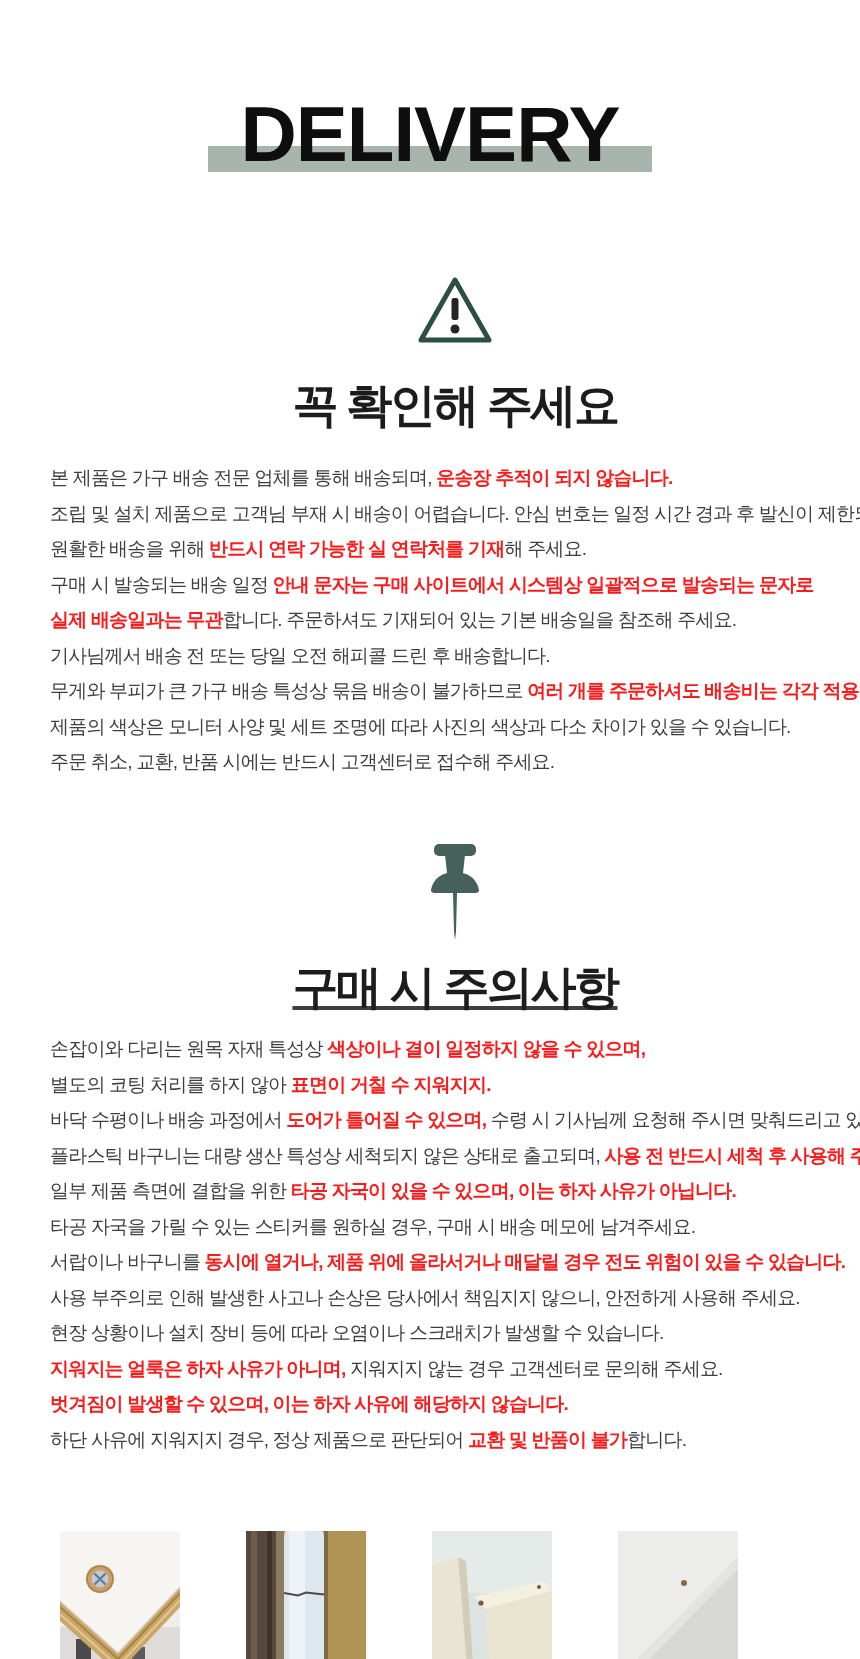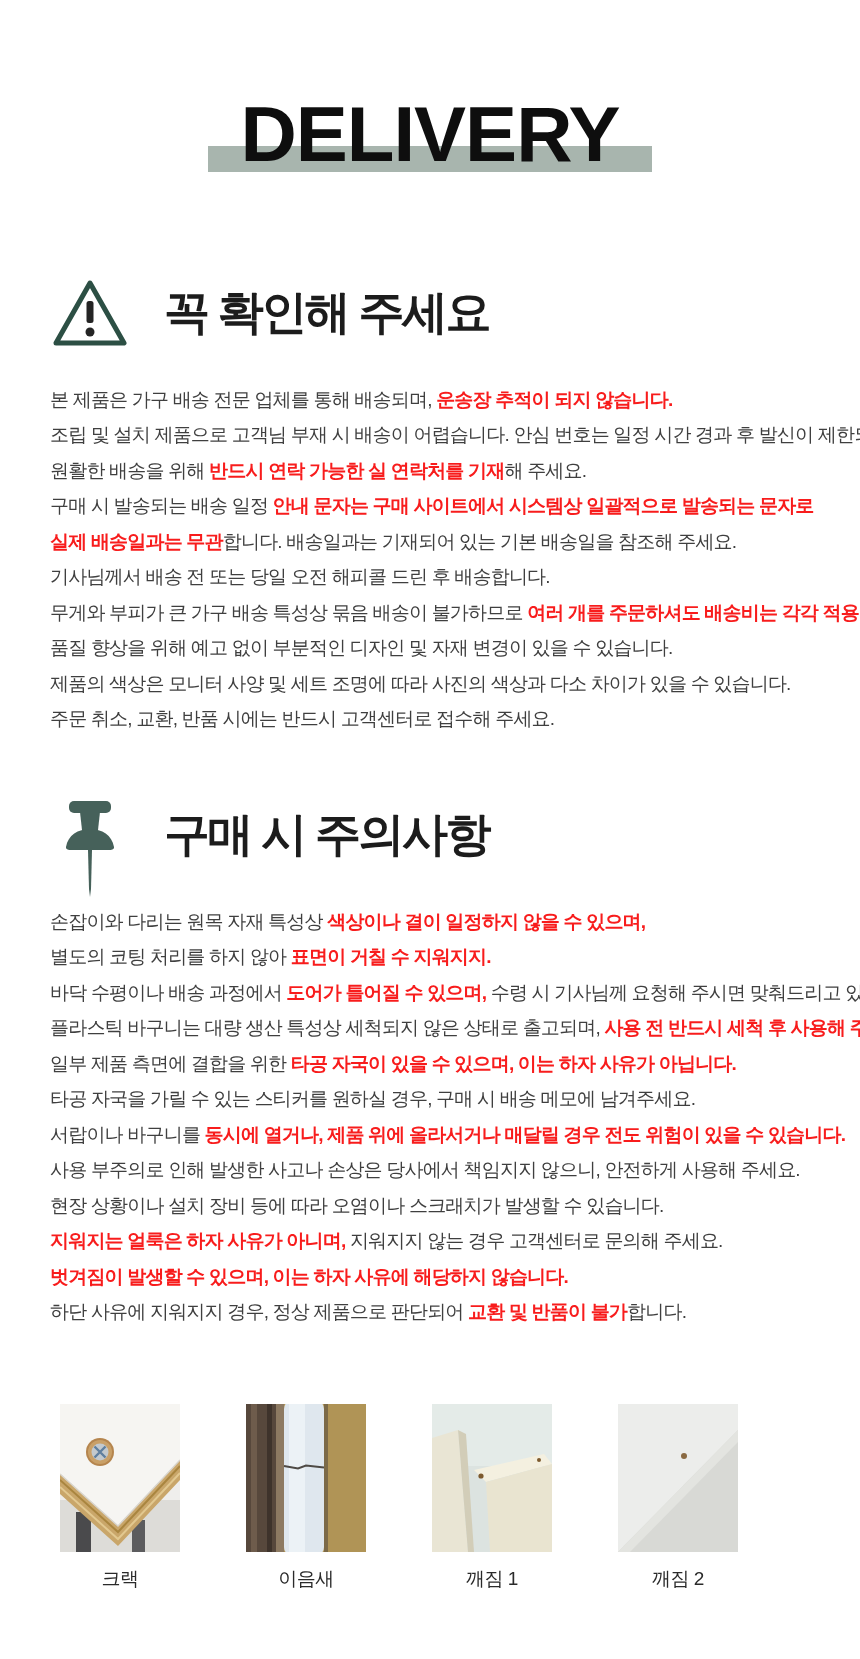--- a/index.html
+++ b/index.html
@@ -28,23 +28,23 @@
   }
   .title-text{
     position:relative;z-index:1;
     font-size:78px;font-weight:800;letter-spacing:-1px;
     color:#0E0E0E;line-height:1.2;white-space:nowrap;
   }
 
   
   .section-header{
     display:flex;align-items:center;gap:34px;
-    margin:92px 0 0 50px;min-height:78px;
+    margin:92px 0 0 50px;min-height:78px;flex-direction:column;
   }
-  .section-header.caution{margin-top:48px;}
+  .section-header.caution{margin-top:48px;text-decoration:underline;}
   .section-heading{
     margin:0;font-size:46px;font-weight:800;
     color:var(--heading);letter-spacing:-2.5px;line-height:1.1;
   }
   .icon-box{flex:0 0 auto;display:flex;align-items:center;justify-content:center;width:80px;}
   .icon-box svg{display:block;}
   .pin-wrap svg{transform:translateY(14px);}
 
   
   .notice-lines{margin:30px 40px 0 50px;}
@@ -85,24 +85,23 @@
         <circle cx="40" cy="55" r="4.5" fill="#242424"></circle>
       </svg>
     </span>
     <h2 class="section-heading">꼭 확인해 주세요</h2>
   </div>
   <div class="notice-lines">
       <p class="notice-line"><span class="seg">본 제품은 가구 배송 전문 업체를 통해 배송되며, </span><span class="seg em">운송장 추적이 되지 않습니다.</span></p>
       <p class="notice-line"><span class="seg">조립 및 설치 제품으로 고객님 부재 시 배송이 어렵습니다. 안심 번호는 일정 시간 경과 후 발신이 제한되오니,</span></p>
       <p class="notice-line"><span class="seg">원활한 배송을 위해 </span><span class="seg em">반드시 연락 가능한 실 연락처를 기재</span><span class="seg">해 주세요.</span></p>
       <p class="notice-line"><span class="seg">구매 시 발송되는 배송 일정 </span><span class="seg em">안내 문자는 구매 사이트에서 시스템상 일괄적으로 발송되는 문자로</span></p>
-      <p class="notice-line"><span class="seg em">실제 배송일과는 무관</span><span class="seg">합니다. 배송일과는 기재되어 있는 기본 배송일을 참조해 주세요.</span></p>
+      <p class="notice-line"><span class="seg em">실제 배송일과는 무관</span><span class="seg">합니다. 주문하셔도 기재되어 있는 기본 배송일을 참조해 주세요.</span></p>
       <p class="notice-line"><span class="seg">기사님께서 배송 전 또는 당일 오전 해피콜 드린 후 배송합니다.</span></p>
       <p class="notice-line"><span class="seg">무게와 부피가 큰 가구 배송 특성상 묶음 배송이 불가하므로 </span><span class="seg em">여러 개를 주문하셔도 배송비는 각각 적용</span><span class="seg">됩니다.</span></p>
-      <p class="notice-line"><span class="seg">품질 향상을 위해 예고 없이 부분적인 디자인 및 자재 변경이 있을 수 있습니다.</span></p>
       <p class="notice-line"><span class="seg">제품의 색상은 모니터 사양 및 세트 조명에 따라 사진의 색상과 다소 차이가 있을 수 있습니다.</span></p>
       <p class="notice-line"><span class="seg">주문 취소, 교환, 반품 시에는 반드시 고객센터로 접수해 주세요.</span></p>
     </div>
 
   <div class="section-header caution">
     <span class="icon-box pin-wrap">
       <svg width="64" height="100" viewBox="0 0 64 100" aria-hidden="true">
         <rect x="11" y="2" width="42" height="12" rx="5" fill="#46615A"></rect>
         <polygon points="22,13 42,13 40,31 24,31" fill="#46615A"></polygon>
         <path d="M8 48 C10 36 20 30 32 30 C44 30 54 36 56 48 C56.5 50 54 51 52 51 L12 51 C10 51 7.5 50 8 48 Z" fill="#46615A"></path>

